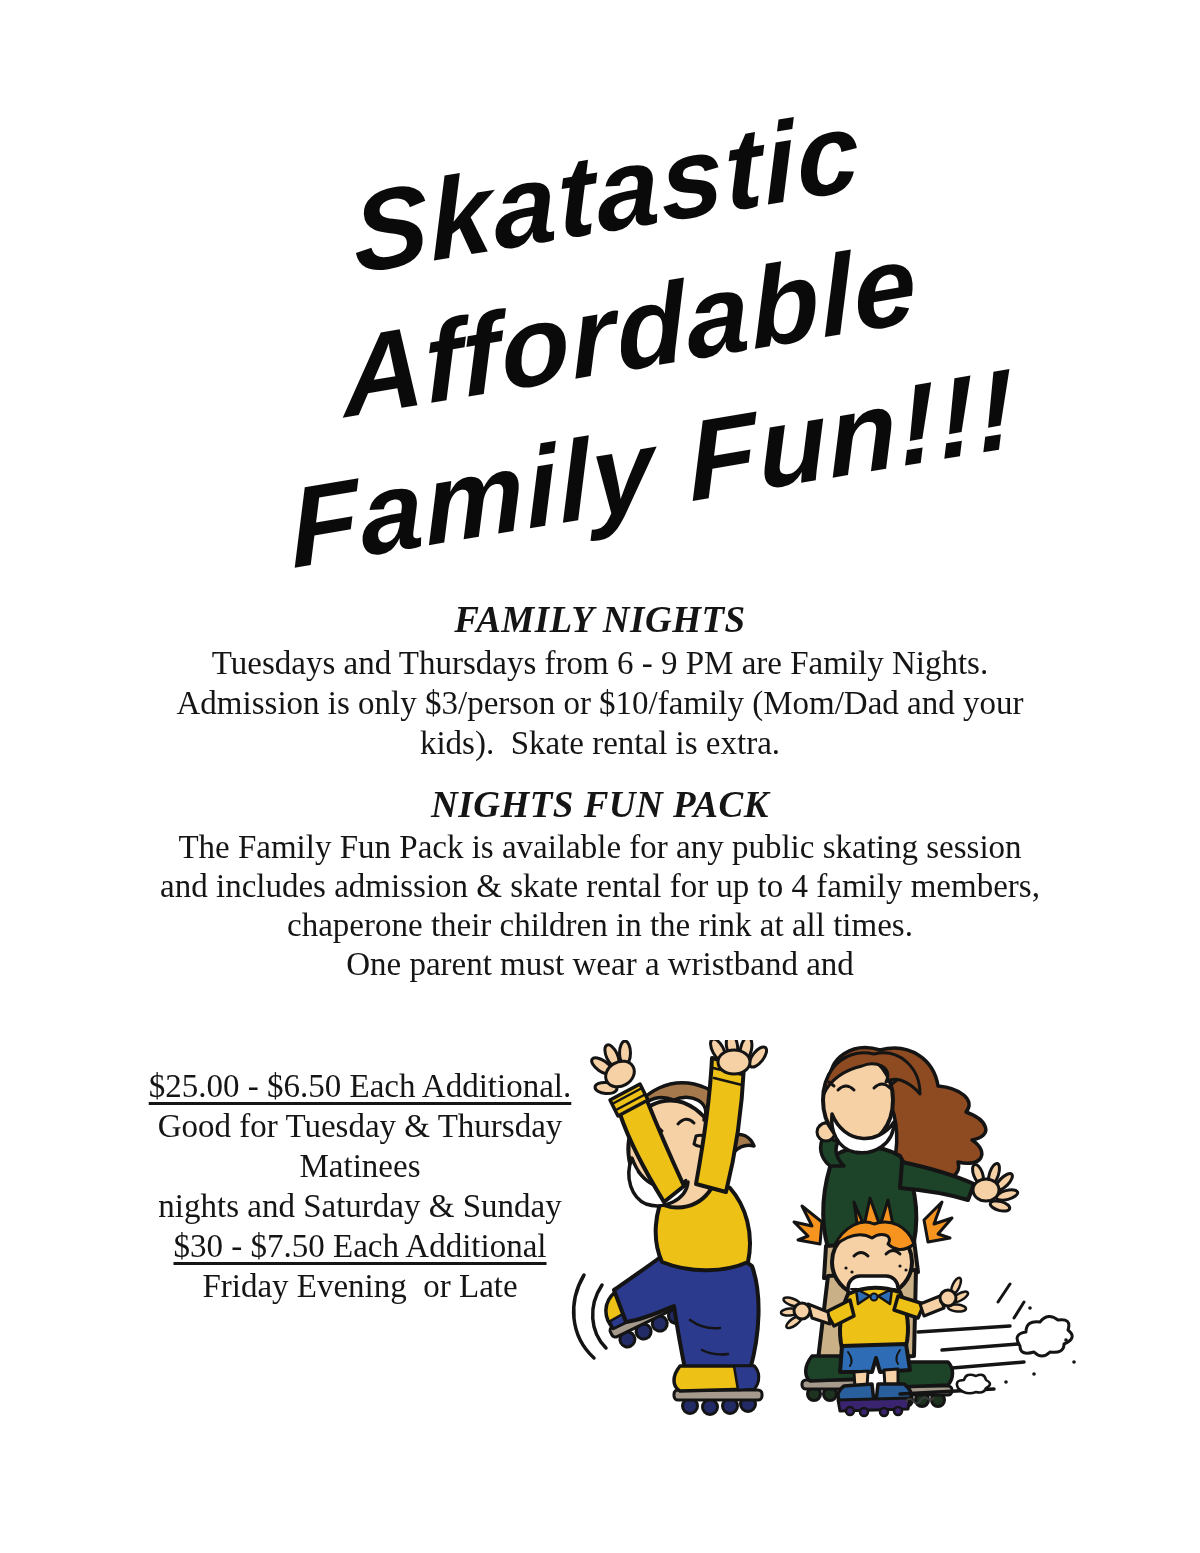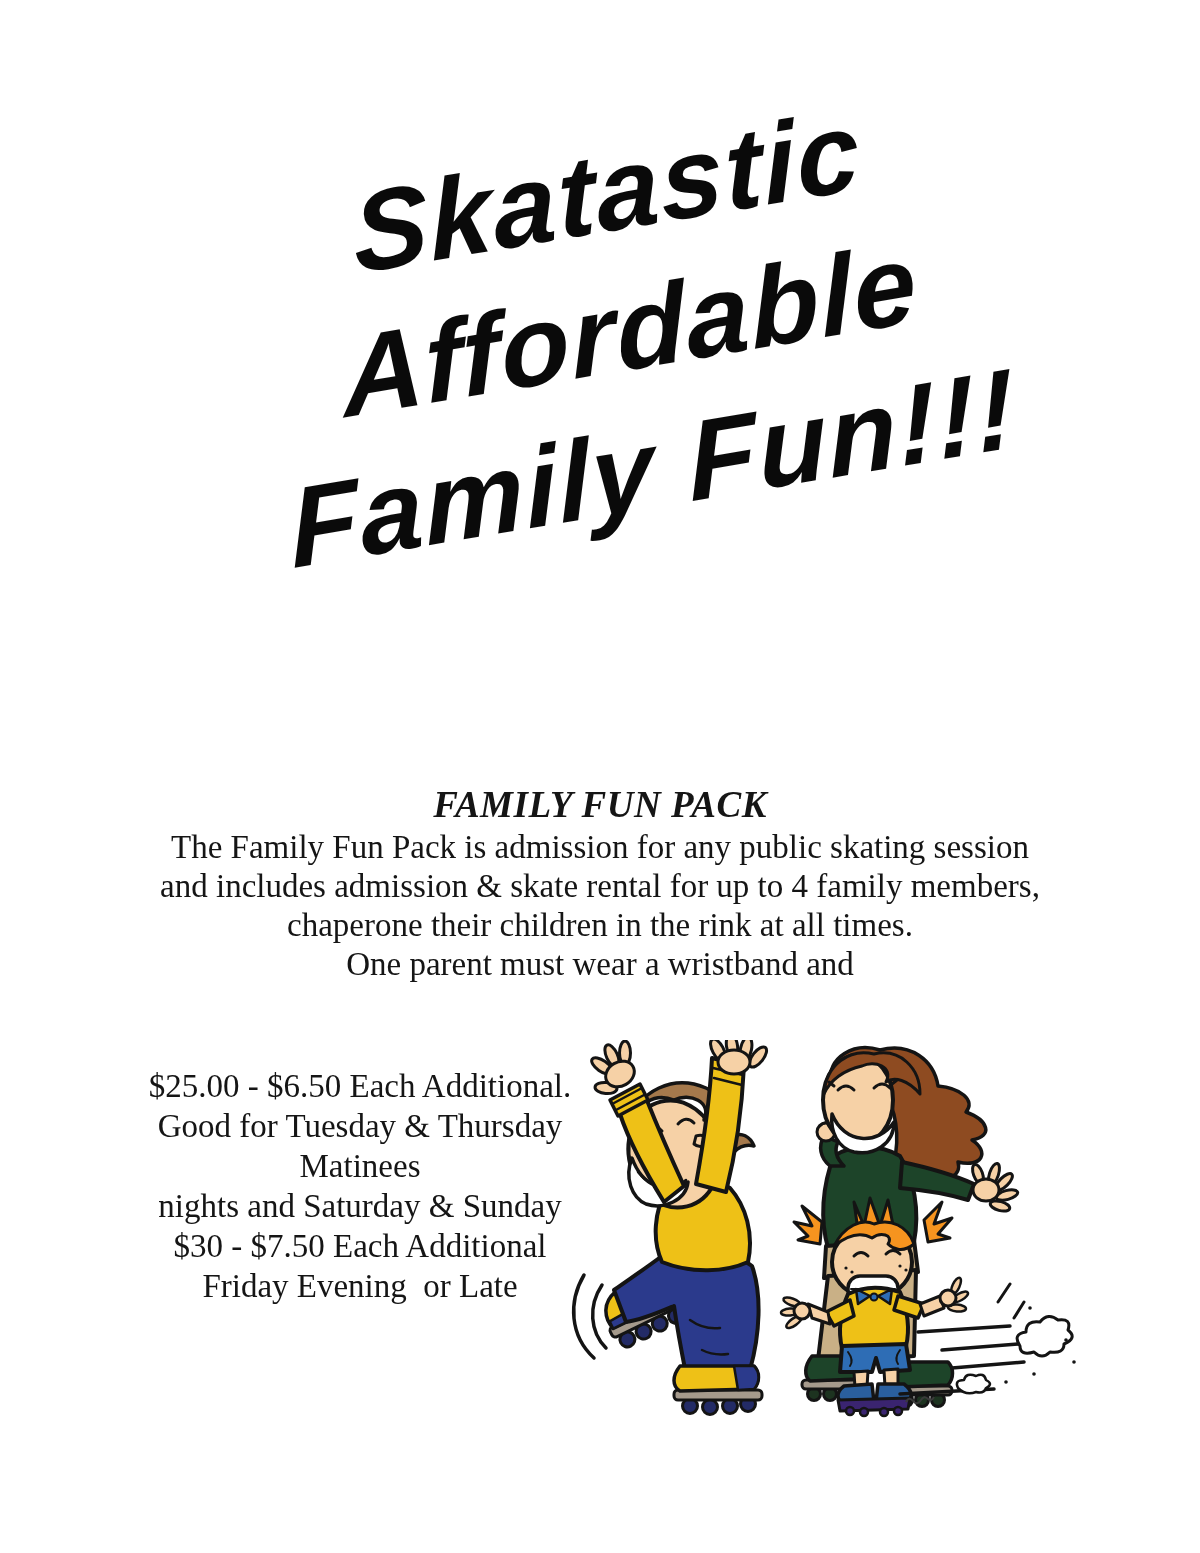--- a/index.html
+++ b/index.html
@@ -28,42 +28,49 @@
   .section .line{margin:0;font-size:33px;line-height:40px;white-space:pre;}
   .section-family-nights{top:597px;}
   .section-fun-pack{top:782px;}
   .section-fun-pack .line{line-height:39px;}
   
   .pricing{
     position:absolute;left:110px;top:1066px;width:500px;text-align:center;
   }
   .pricing .line{margin:0;font-size:33px;line-height:40px;white-space:pre;}
   .price-underline{
+    text-decoration:underline;
     text-decoration-thickness:2.5px;text-underline-offset:5px;
   }
   
   .illustration{position:absolute;left:562px;top:1040px;width:530px;height:380px;}
   .illustration svg{display:block;width:100%;height:100%;}
   .ol{stroke:var(--outline,#141414);stroke-linejoin:round;stroke-linecap:round;}
 </style>
 </head>
 <body>
 
 <div class="page">
 
   <div class="title-block">
     <div class="title-line">Skatastic</div>
     <div class="title-line">Affordable</div>
     <div class="title-line">Family Fun!!!</div>
   </div>
 
+  <div class="section section-family-nights">
+    <p class="heading">FAMILY NIGHTS</p>
+    <p class="line">Tuesdays and Thursdays from 6 - 9 PM are Family Nights.</p>
+    <p class="line">Admission is only $3/person or $10/family (Mom/Dad and your</p>
+    <p class="line">kids).  Skate rental is extra.</p>
+  </div>
 
   <div class="section section-fun-pack">
-    <p class="heading">FAMILY FUN PACK</p>
-    <p class="line">The Family Fun Pack is admission for any public skating session</p>
+    <p class="heading">NIGHTS FUN PACK</p>
+    <p class="line">The Family Fun Pack is available for any public skating session</p>
     <p class="line">and includes admission &amp; skate rental for up to 4 family members,</p>
     <p class="line">chaperone their children in the rink at all times.</p>
     <p class="line">One parent must wear a wristband and</p>
   </div>
 
   <div class="pricing">
     <p class="line price-underline">$25.00 - $6.50 Each Additional.</p>
     <p class="line">Good for Tuesday &amp; Thursday</p>
     <p class="line">Matinees</p>
     <p class="line">nights and Saturday &amp; Sunday</p>

